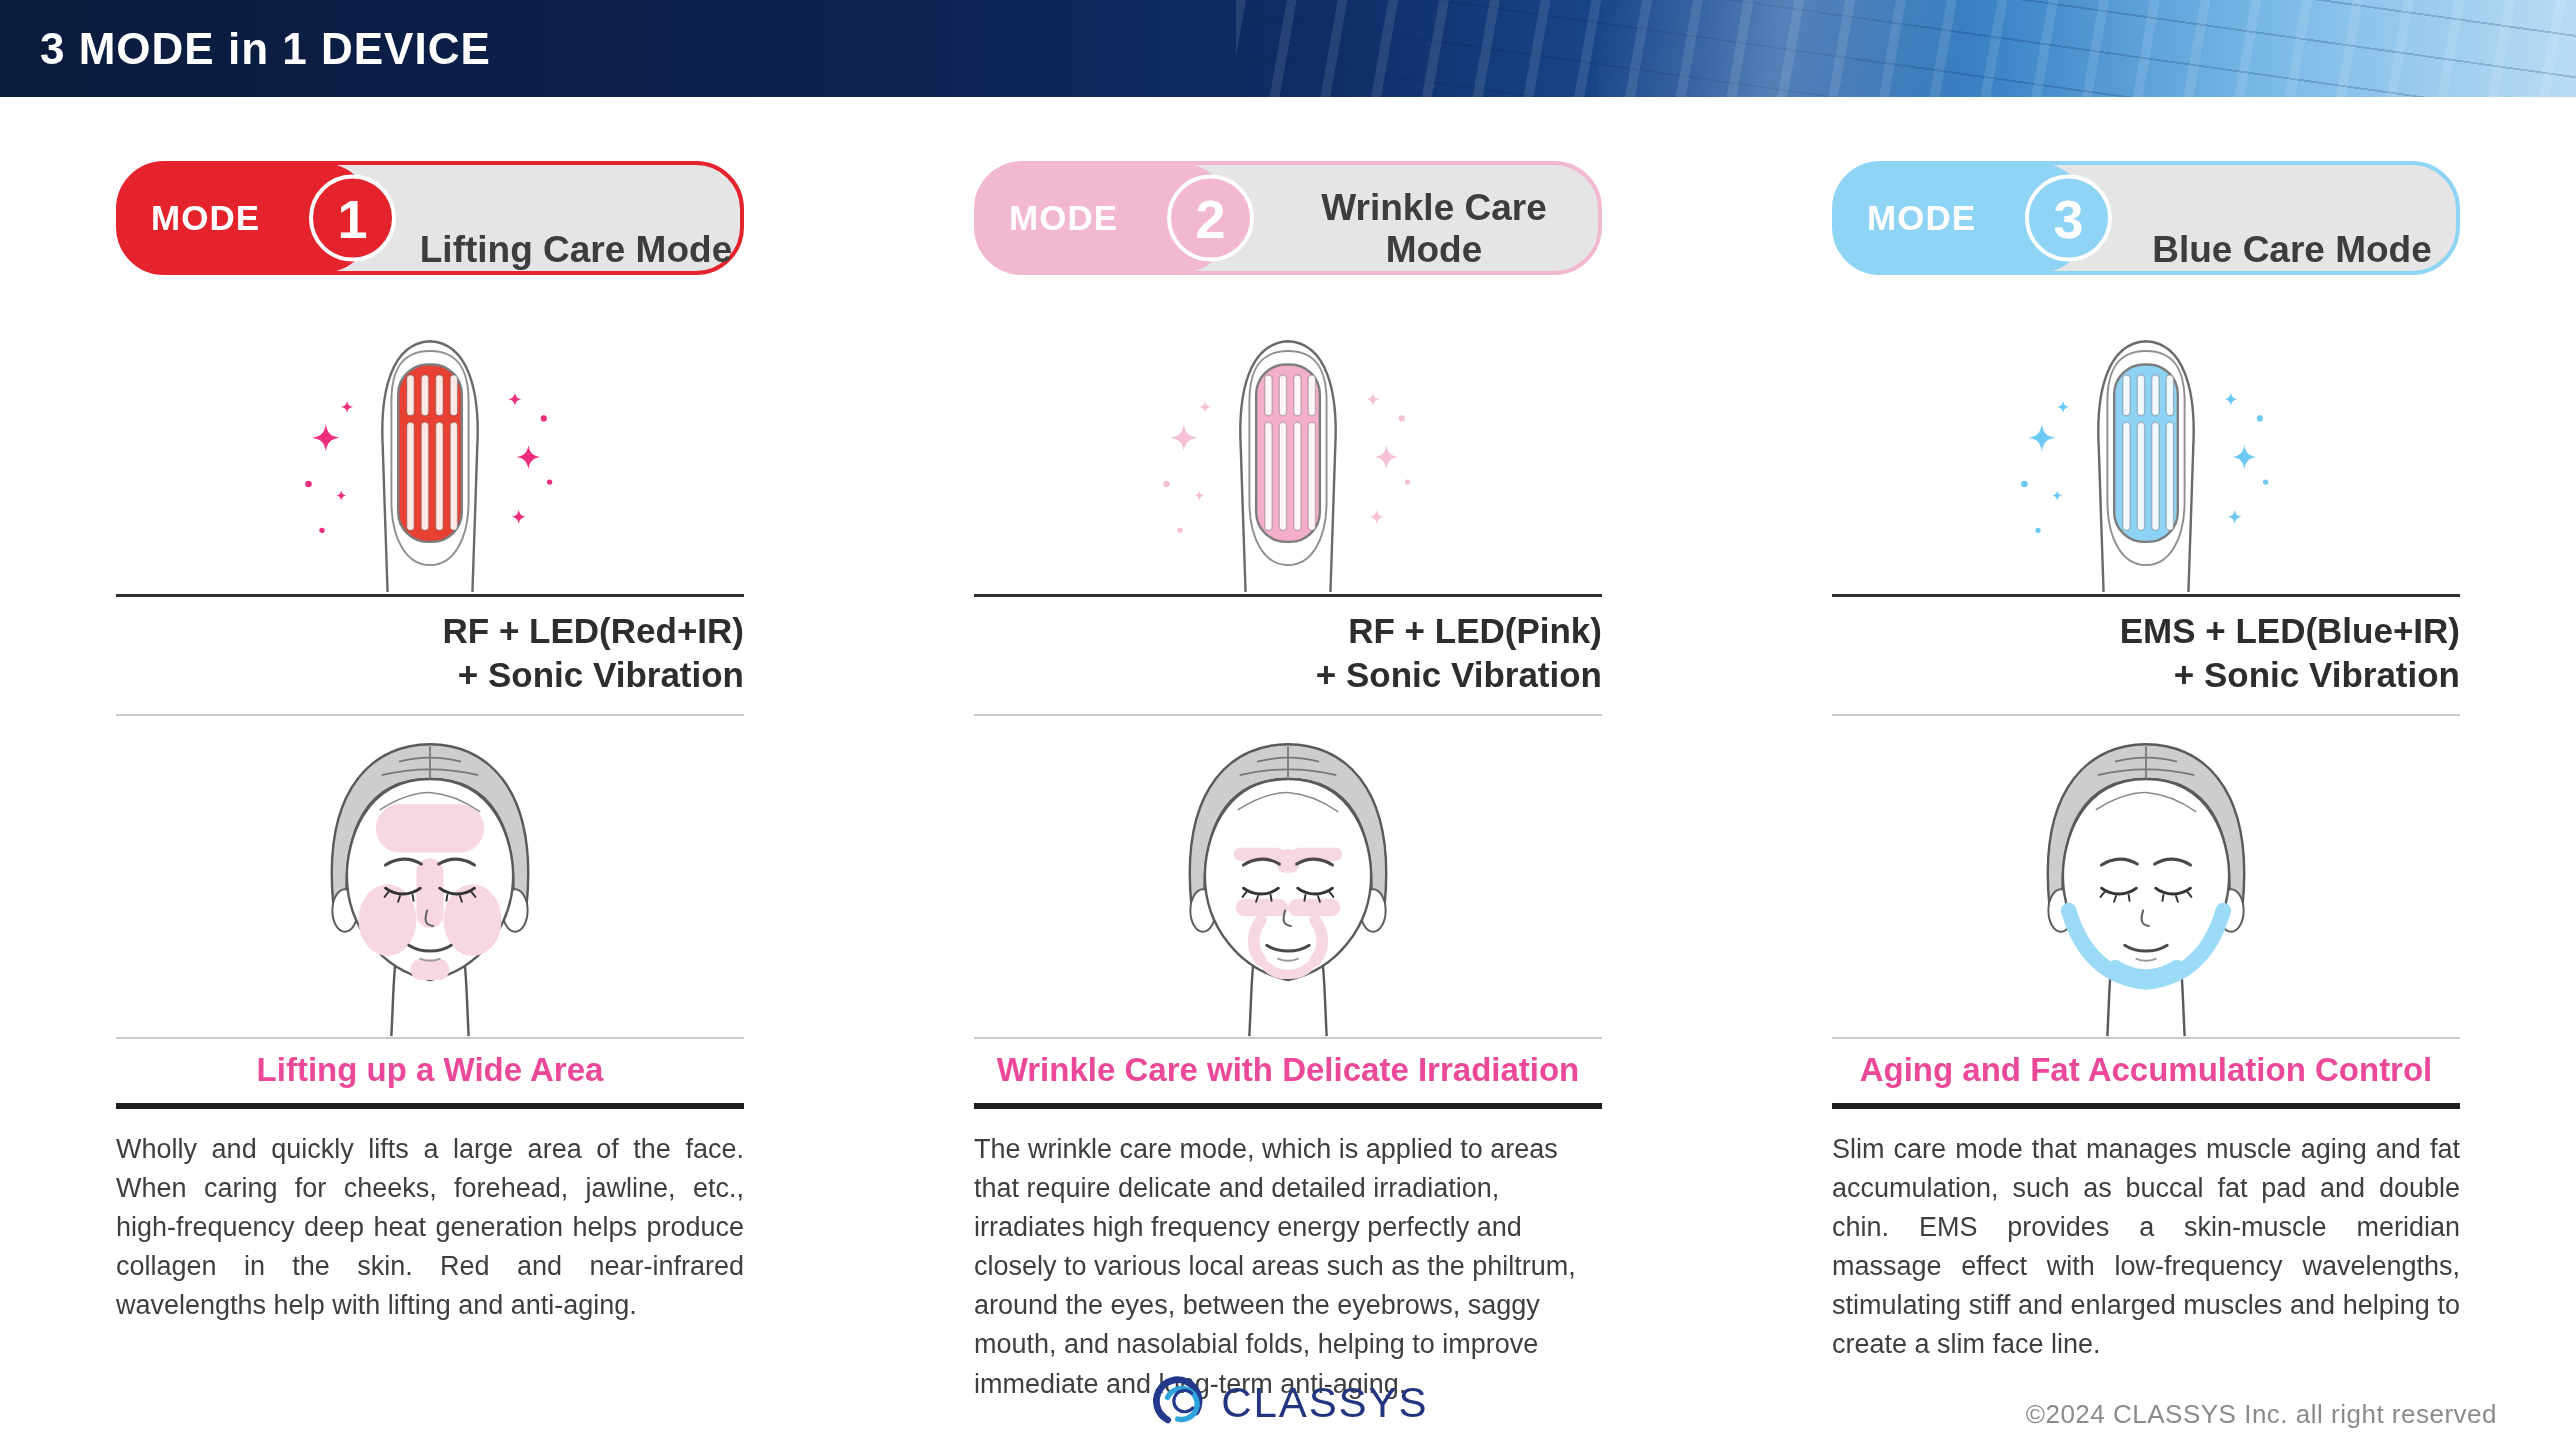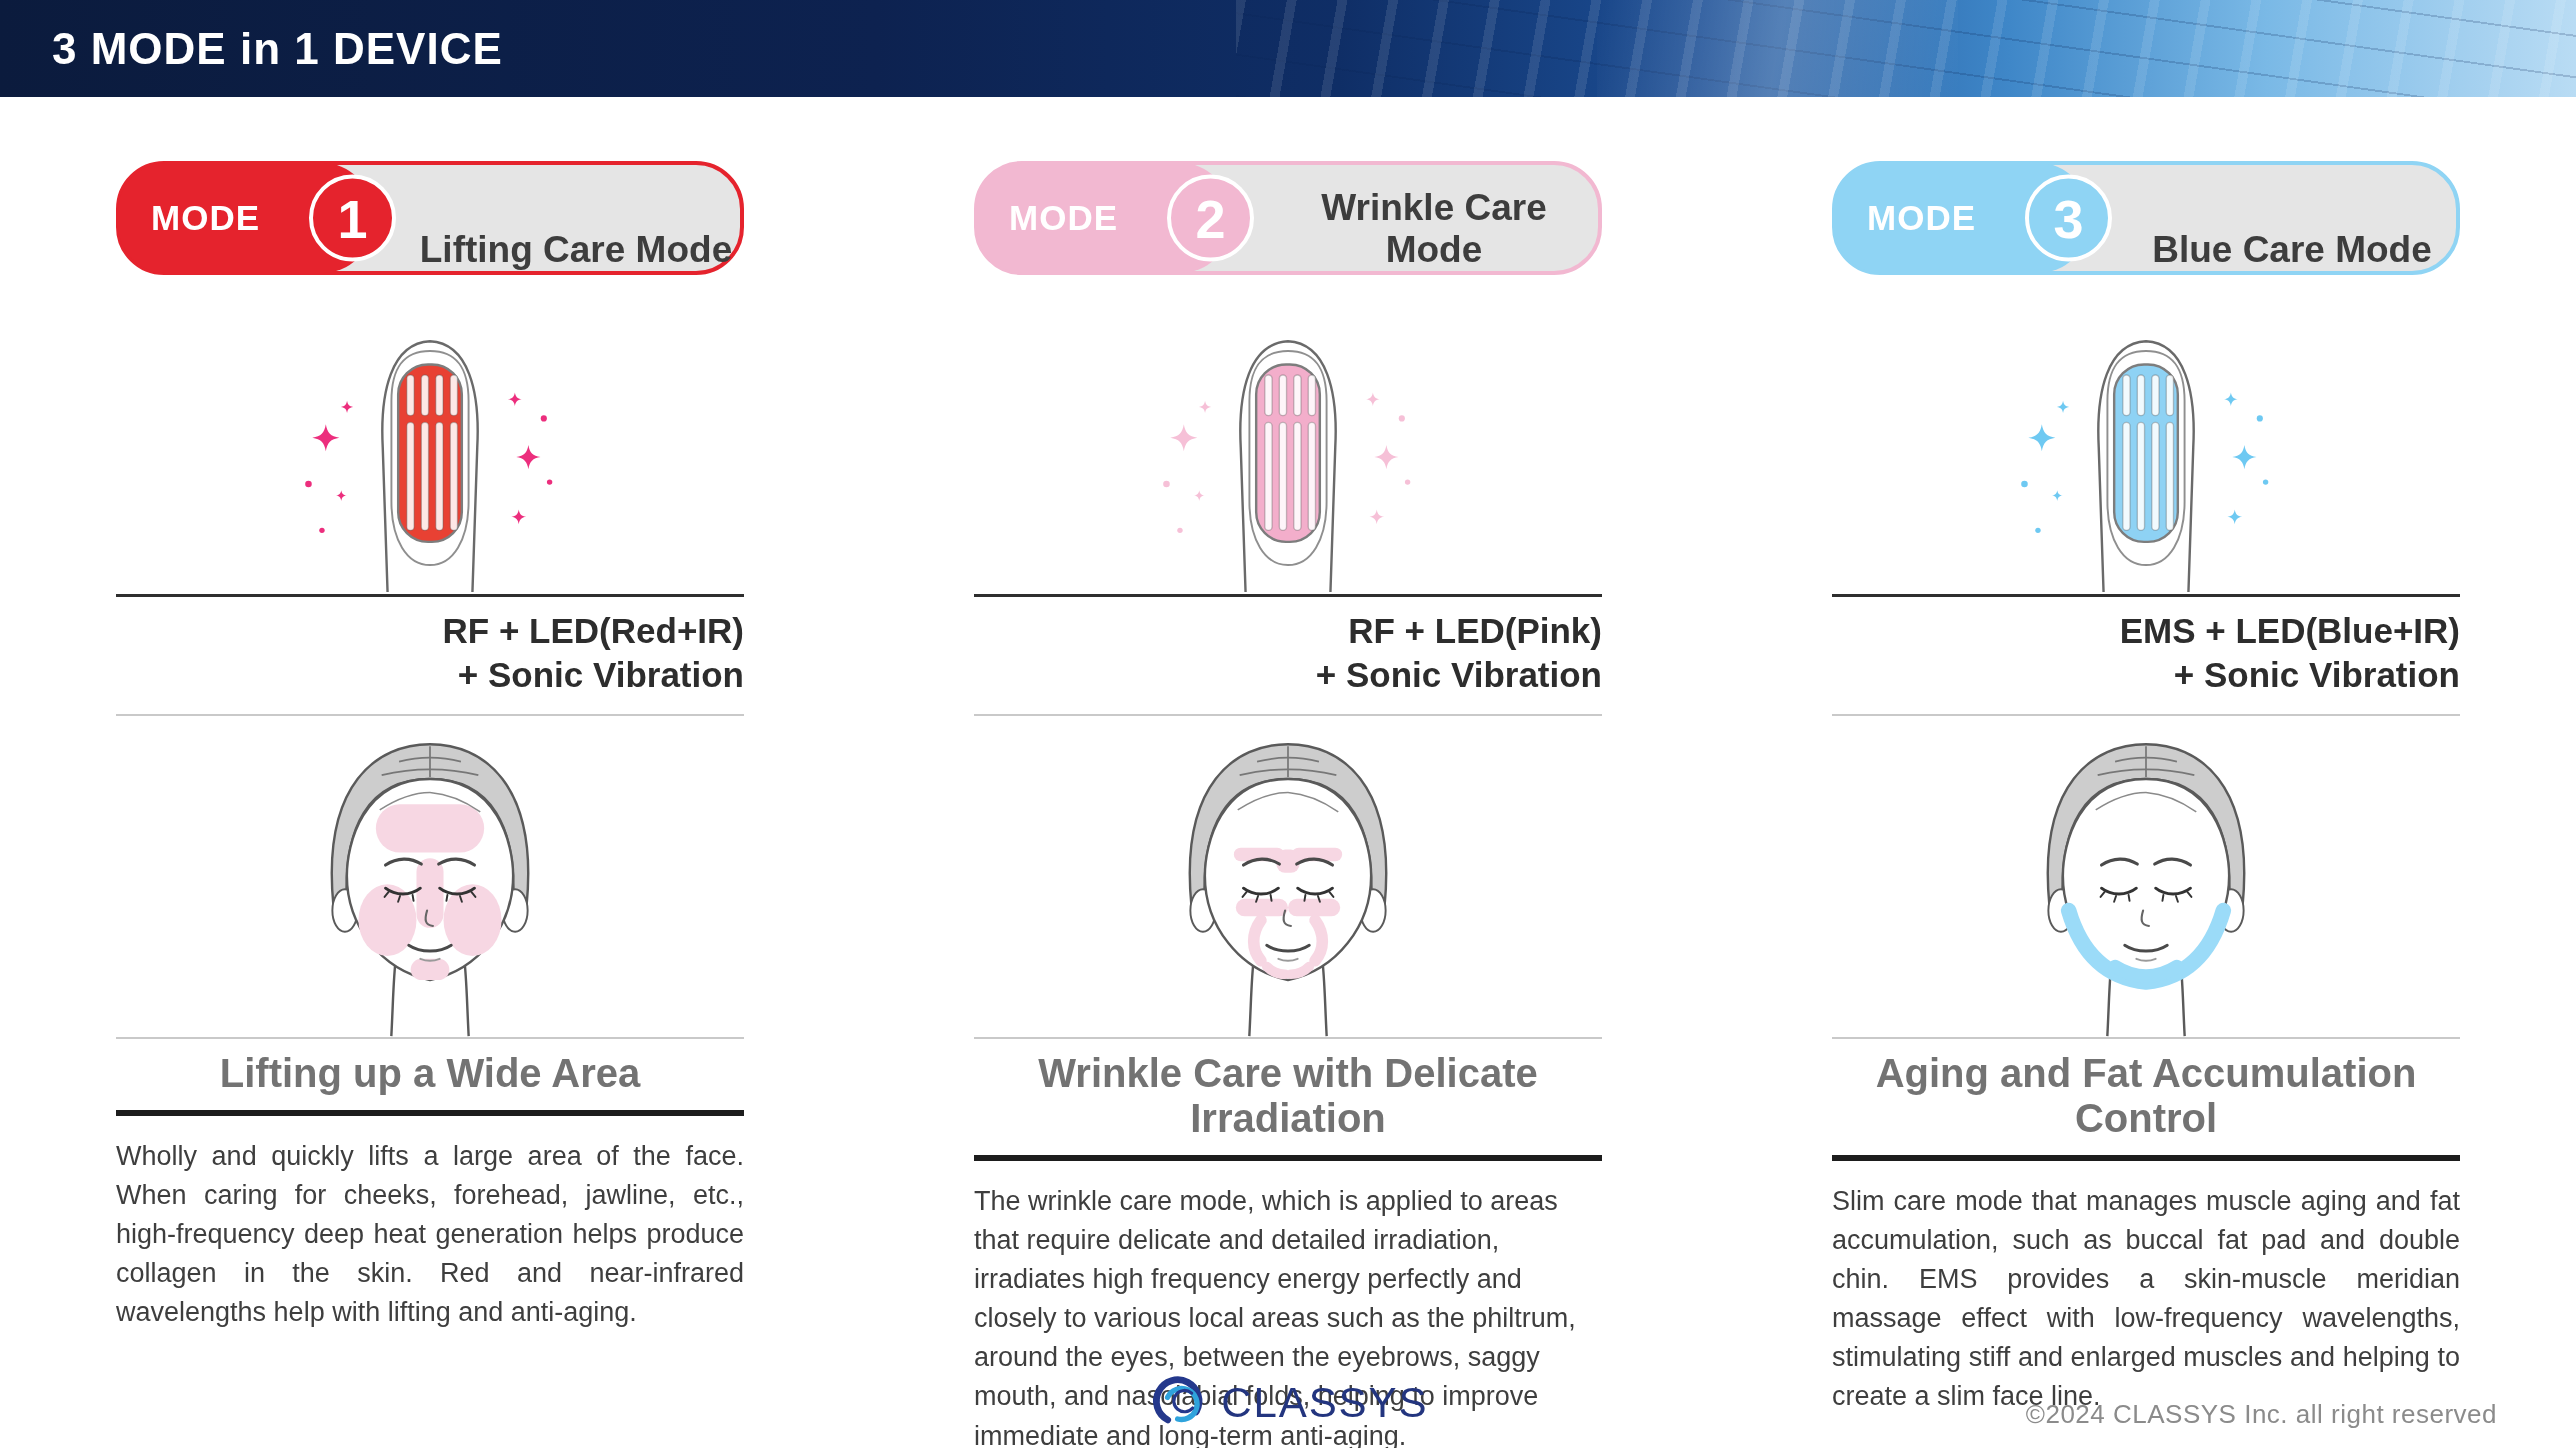--- a/index.html
+++ b/index.html
@@ -10,21 +10,21 @@
   
   .header { position:relative; height:97px; width:100%; overflow:hidden;
     background:linear-gradient(90deg,#0b1b3d 0%,#0d2250 34%,#0f2e66 52%,#1c4f96 66%,#3f87c8 78%,#7ab9e6 88%,#b9dcf4 100%); }
   .header::before { content:""; position:absolute; left:48%; right:0; top:0; bottom:0;
     background:
       repeating-linear-gradient(100deg, rgba(255,255,255,0.10) 0 9.7px, rgba(255,255,255,0) 9.7px 50px),
       repeating-linear-gradient(8deg, rgba(8,35,85,0.20) 0 1.9px, rgba(8,35,85,0) 1.9px 41px); }
   .header::after { content:""; position:absolute; left:62%; width:14%; top:0; bottom:0;
     background:linear-gradient(100deg, rgba(255,255,255,0) 0%, rgba(255,255,255,0.22) 50%, rgba(255,255,255,0) 100%); }
   .header-title { position:relative; z-index:2; color:#ffffff; font-size:44px; font-weight:bold;
-    letter-spacing:1px; line-height:97px; padding-left:52px; }
+    letter-spacing:1px; line-height:97px; padding-left:40px; }
 
   
   .content { display:flex; gap:230px; padding:0 116px; }
   .column { width:628px; --primary:#ccc; --panel:#ccc; --sparkle:#ccc; --highlight:#eee; }
 
   
   .badge { position:relative; height:114px; margin-top:64px; background:#e5e5e5;
     border:4.8px solid var(--primary); border-radius:48px; display:flex; align-items:flex-end; }
   .badge-left { position:absolute; left:-1.9px; top:-1.9px; bottom:-1.9px; width:253px;
     background:var(--primary); border-radius:48px; display:flex; align-items:center;
@@ -49,21 +49,21 @@
 
   
   .hl { display:none; }
   .face-wide  .hl-wide  { display:inline; }
   .face-detail .hl-detail { display:inline; }
   .face-jaw   .hl-jaw   { display:inline; }
 
   
   .benefit-block { border-top:2.9px solid #c9c9c9; border-bottom:6.8px solid #1d1d1d;
     padding:12.6px 0 13.5px; text-align:center; }
-  .benefit-title { font-size:40px; font-weight:bold; color:#737373; }
+  .benefit-title { font-size:33px; font-weight:bold; color:#ec4899; }
 
   
   .desc { margin-top:21px; font-size:27px; color:#3e3e3e; line-height:1.45; }
   .column:nth-child(1) .desc, .column:nth-child(3) .desc { text-align:justify; }
 
   
   .footer-logo { position:absolute; left:50%; transform:translateX(-50%); bottom:15.5px;
     display:flex; align-items:center; gap:11.6px;justify-content:center; }
   .footer-logo-text { font-size:42px; color:#23357f; letter-spacing:1.9px; font-weight:500; }
   .copyright { position:absolute; right:79px; bottom:19.3px; font-size:26px; color:#8b8b8b; letter-spacing:0.5px; }

